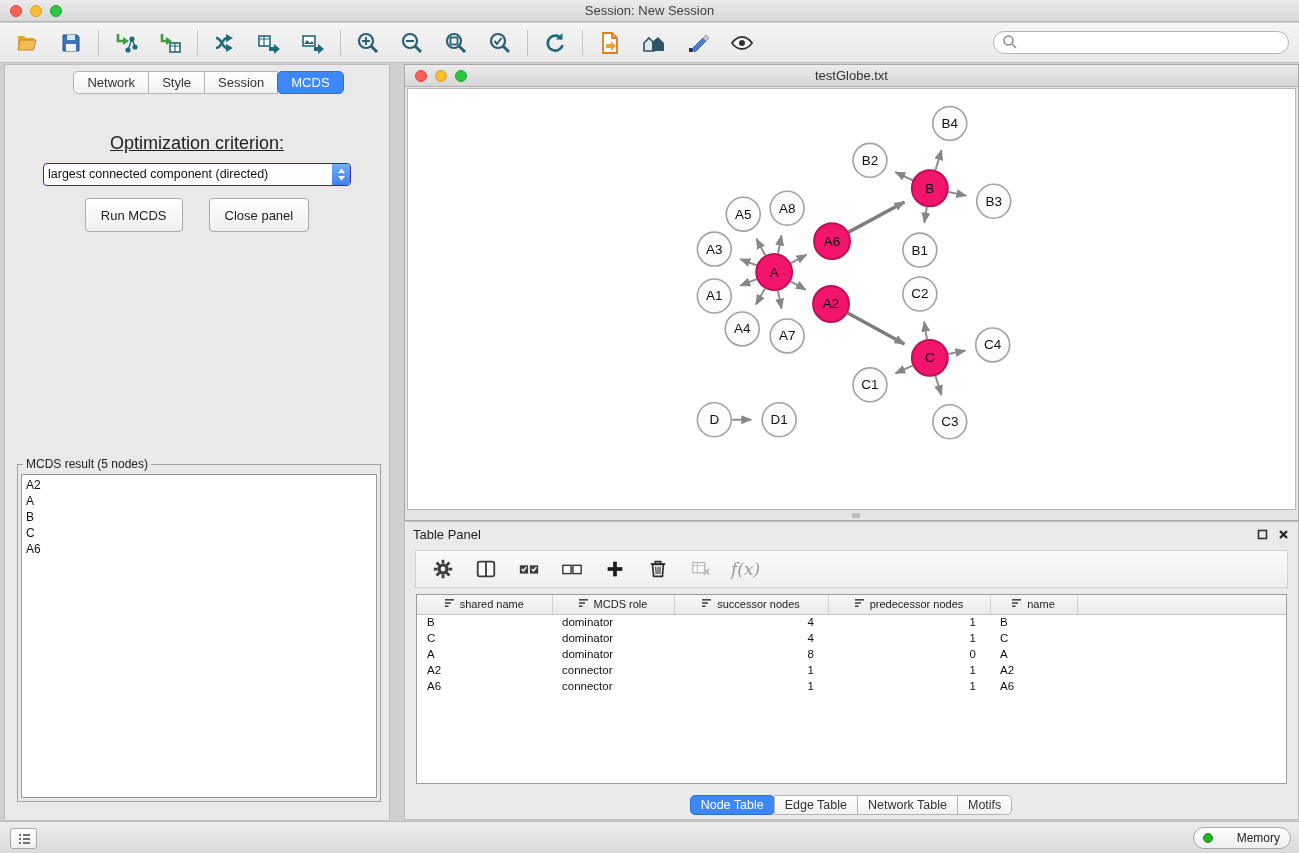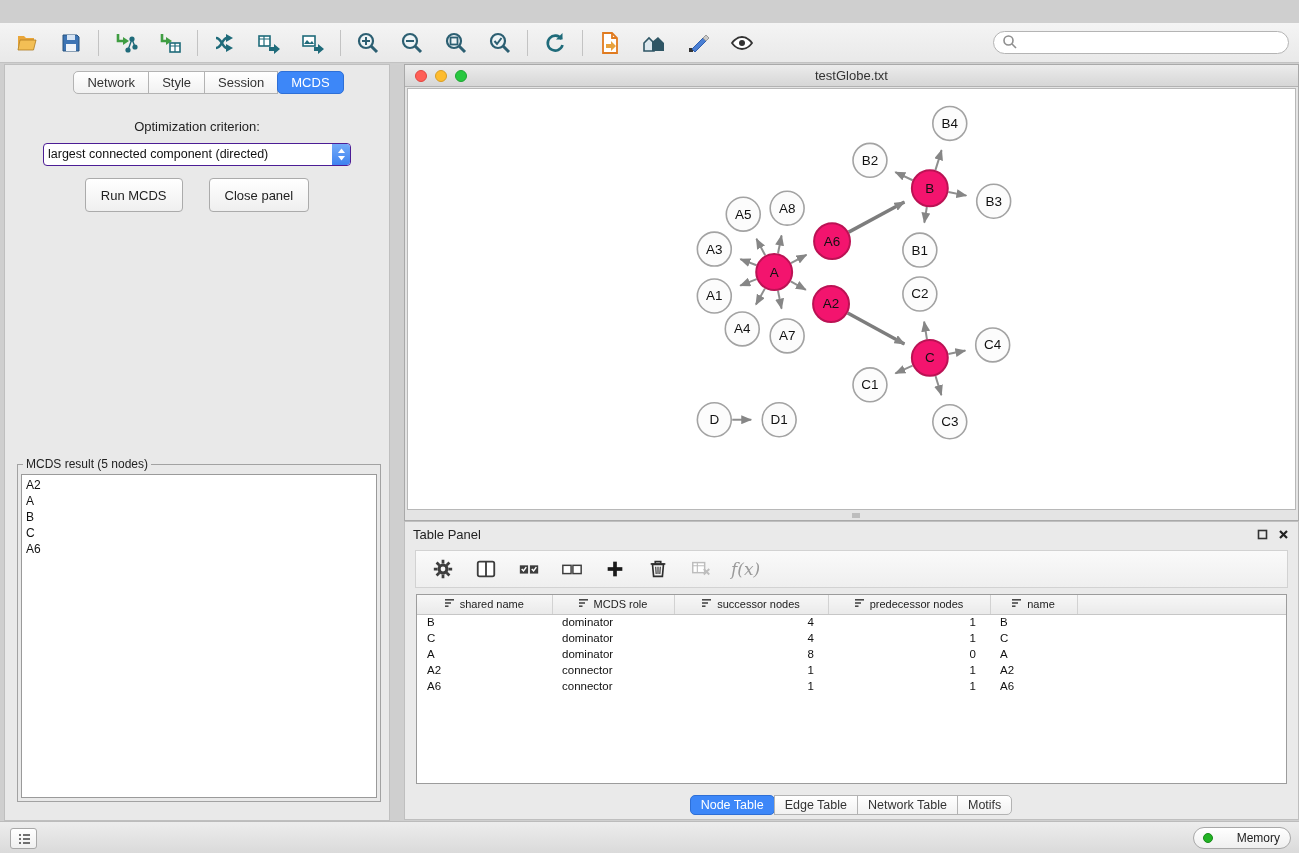--- a/index.html
+++ b/index.html
@@ -27,21 +27,21 @@
   
   .control-panel { position:absolute; left:4px; top:64px; width:386px; height:757px; background:#e9e9e9; border:1px solid #bfbfbf; }
   .panel-header { height:24px; display:flex; align-items:center; padding:0 8px; font-size:13px; color:#222; }
   .panel-header .spacer { flex:1; }
   .win-btn { width:13px; height:13px; display:flex; align-items:center; justify-content:center; margin-left:8px; }
   .seg-row { display:flex; justify-content:center; margin-top:6px;margin-left:24px; }
   .seg-tab { padding:3px 13px; font-size:13px; background:linear-gradient(#ffffff,#f1f1f1); border:1px solid #b3b3b3; margin-left:-1px; color:#333; }
   .seg-tab:first-child { border-radius:5px 0 0 5px; }
   .seg-tab:last-child { border-radius:0 5px 5px 0; }
   .seg-tab.active { background:#3d87f8; color:#fff; border-color:#2e6fd6; border-radius:5px; }
-  .opt-label { text-align:center; margin-top:25px; font-size:13px; }
+  .opt-label { text-align:center; margin-top:39px; font-size:18px;text-decoration:underline; }
   .combo { position:relative; width:308px; height:23px; margin:9px auto 0 auto; background:#fff; border:1px solid #4c1d95; border-radius:4px; font-size:12.5px; line-height:21px; padding-left:4px; color:#111; white-space:nowrap; overflow:hidden; }
   .combo .stepper { position:absolute; right:0; top:0; width:18px; height:21px; background:linear-gradient(#74acf9,#3e82ef); border-radius:0 3px 3px 0; display:flex; align-items:center; justify-content:center; }
   .btn-row { display:flex; justify-content:center; gap:26px; margin-top:12px; }
   .mac-btn { height:22px; padding:16px 15px; background:linear-gradient(#ffffff,#efefef); border:1px solid #ababab; border-radius:4px; font-size:13px; color:#222; display:flex; align-items:center; }
   fieldset.result-box { position:absolute; left:12px; right:8px; top:392px; bottom:18px; border:1px solid #a2a2a2; padding:3px; }
   fieldset.result-box legend { font-size:12px; color:#222; padding:0 3px; margin-left:2px; }
   .result-list { width:100%; height:100%; background:#fff; border:1px solid #9a9a9a; overflow:hidden; padding:2px 4px; }
   .mcds-item { font-size:12px; line-height:16px; color:#111; }
 
   
@@ -71,20 +71,28 @@
   .statusbar { position:absolute; left:0; right:0; bottom:0; height:32px; background:linear-gradient(#ededed,#dadada); border-top:1px solid #bcbcbc; }
   .list-btn { position:absolute; left:10px; top:6px; width:27px; height:21px; background:linear-gradient(#ffffff,#f0f0f0); border:1px solid #a8a8a8; border-radius:3px; display:flex; align-items:center; justify-content:center; }
   .memory-btn { position:absolute; right:8px; top:5px; height:22px; background:linear-gradient(#ffffff,#efefef); border:1px solid #a8a8a8; border-radius:11px; display:flex; align-items:center; gap:24px; padding:0 10px 0 9px; font-size:12px; color:#222; }
   .green-dot { width:10px; height:10px; border-radius:50%; background:#22b324; border:1px solid #188a1a; }
 </style>
 </head>
 <body>
 
 <div class="app">
 
+  <div class="titlebar">
+    <div class="lights">
+      <div class="light red"></div>
+      <div class="light yellow"></div>
+      <div class="light green"></div>
+    </div>
+    <div class="title">Session: New Session</div>
+  </div>
 
   <div class="toolbar">
     <div class="tb-group">
       <div class="tb-icon">
           <svg viewBox="0 0 24 24">
             <path d="M3 19V5h6l2 2h8v2H5z" fill="#e9a63a"></path>
             <path d="M5 9h16l-2.5 10H3z" fill="#f3bf55" stroke="#b07c1e" stroke-width="0.8"></path>
           </svg>
         </div>
       <div class="tb-icon">

